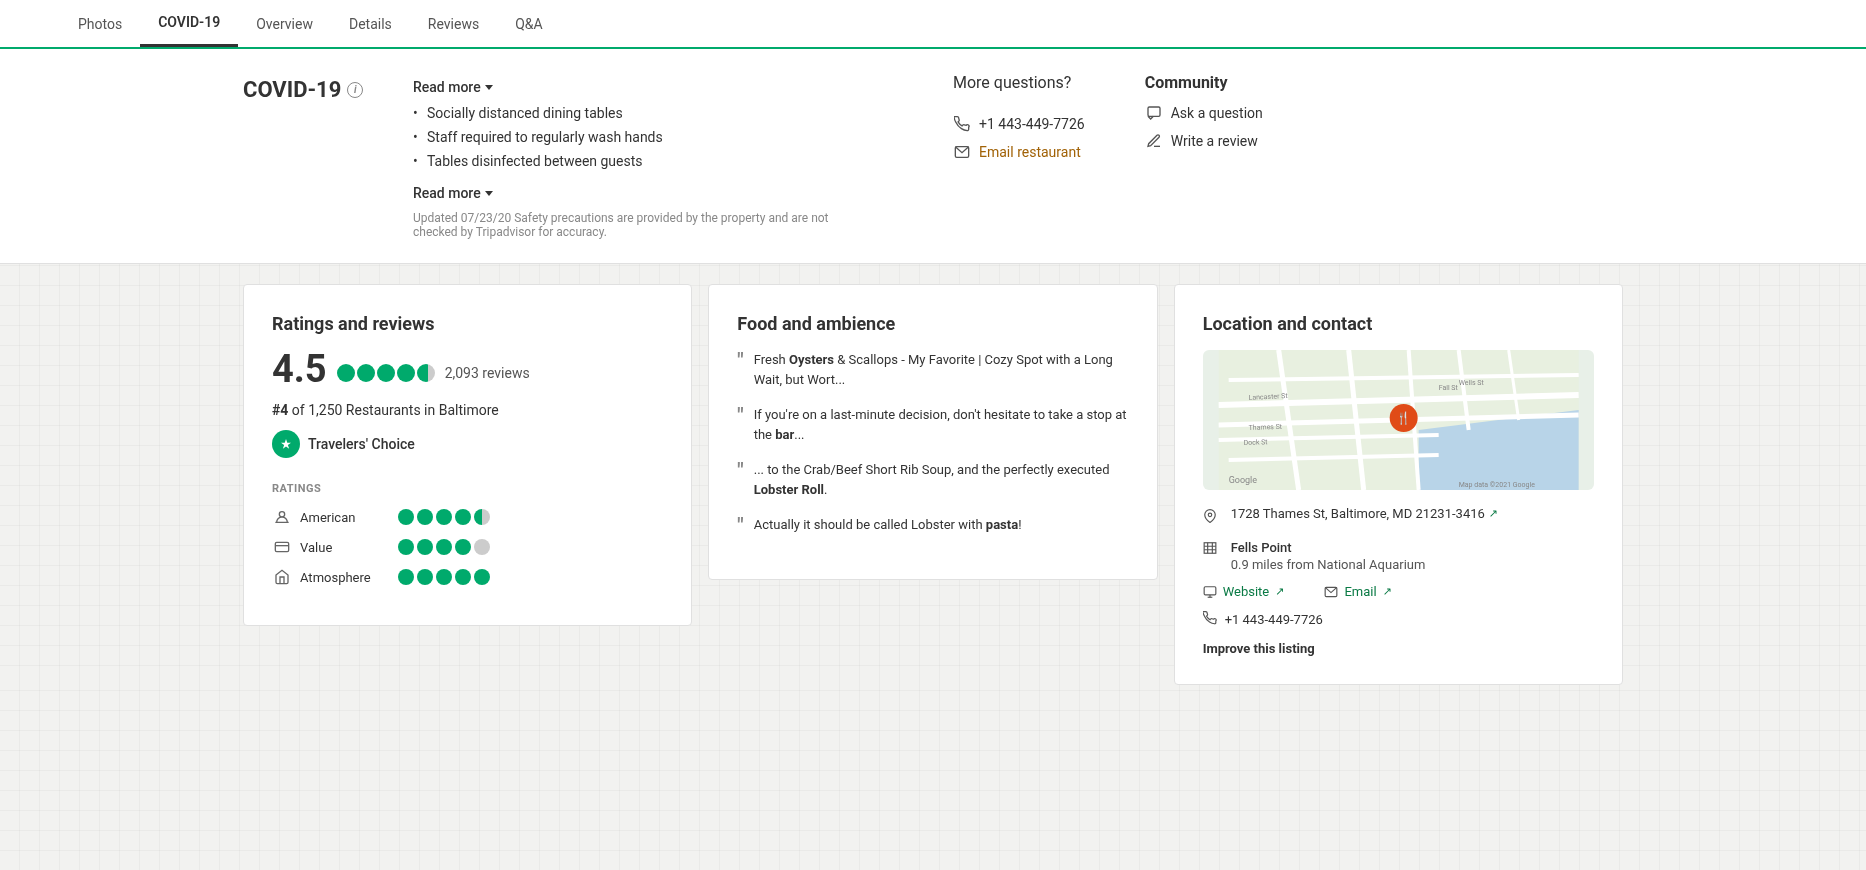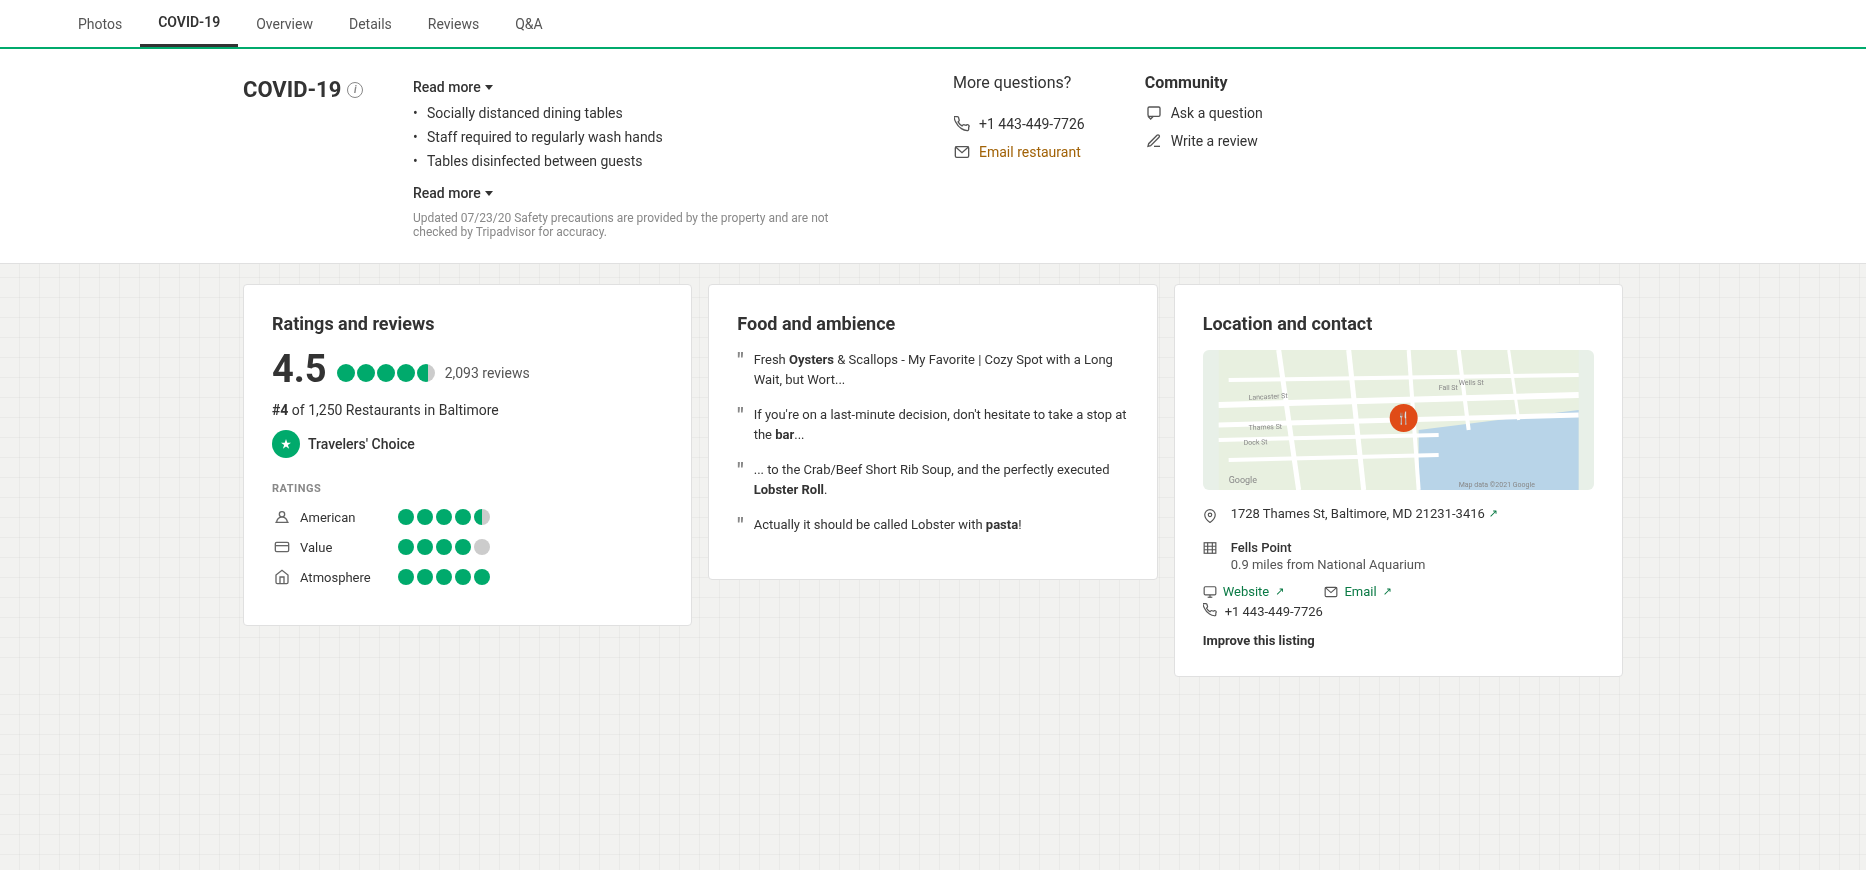--- a/index.html
+++ b/index.html
@@ -283,21 +283,21 @@
       color: #0a7a45;
     }
     .location-sub {
       font-size: 13px;
       color: #555;
       margin-top: 2px;
     }
     .location-links-row {
       display: flex;
       gap: 40px;
-      margin-bottom: 4px;
+      margin-bottom: 12px;
     }
     .loc-link {
       display: flex;
       align-items: center;
       gap: 6px;
       font-size: 13px;
       color: #333;
       text-decoration: none;
     }
     .loc-link span { color: #0a7a45; }

